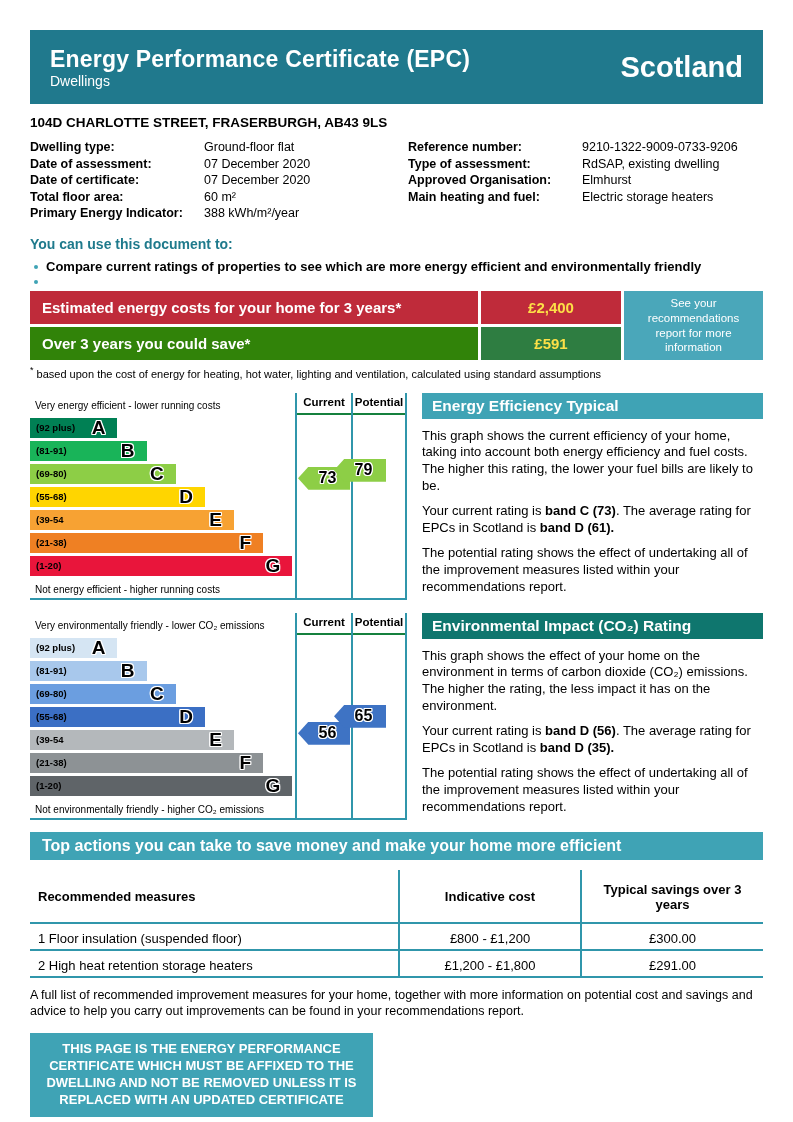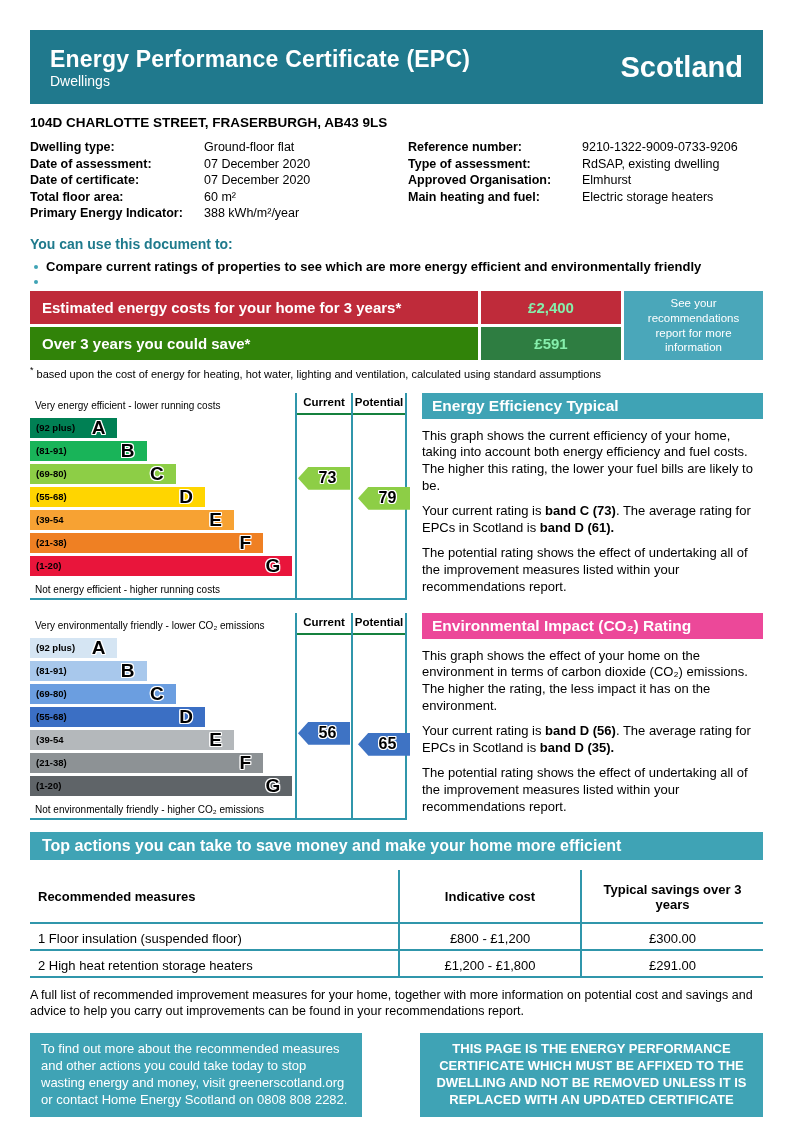--- a/index.html
+++ b/index.html
@@ -25,21 +25,21 @@
   .dvalue {}
 
   .usage-h {font-size:14px; font-weight:bold; color:#1f7a8c; margin-top:14px;}
   .bullets {margin-top:7px;}
   .bullet {display:flex; font-size:13px; font-weight:bold; line-height:15.5px;}
   .dot {width:4px; height:4px; border-radius:50%; background:#3fa3b5; flex:none; margin:6px 8px 0 4px;}
 
   
   .costs {display:grid; grid-template-columns:448px 140px auto; grid-template-rows:33px 33px; gap:3px; margin-top:7px;}
   .cost-label {color:#fff; font-size:15px; font-weight:bold; display:flex; align-items:center; padding-left:12px;}
-  .cost-val {color:#86efac; font-size:15px; font-weight:bold; display:flex; align-items:center; justify-content:center;}
+  .cost-val {color:#fde047; font-size:15px; font-weight:bold; display:flex; align-items:center; justify-content:center;}
   .c-red {background:#bf2b3a;}
   .c-green {background:#318309;}
   .c-greend {background:#2e7d41;}
   .cost-info {grid-column:3; grid-row:1/3; background:#4aa7ba; color:#fff; font-size:11.5px; line-height:1.3; display:flex; align-items:center; text-align:center; padding:4px 10px; box-sizing:border-box;}
   .footnote {font-size:11px; margin-top:5px;}
   .footnote sup {font-size:9px;}
 
   
   .chart-row {display:flex; margin-top:13px;}
   .chart {display:flex; position:relative; height:207px; border-bottom:2px solid #3096ab; width:377px; flex:none; box-sizing:border-box;}
@@ -51,21 +51,21 @@
   .band-bar {height:100%; display:flex; align-items:center; justify-content:space-between; padding:0 12px 0 6px; box-sizing:border-box;}
   .range {font-size:9.5px; font-weight:bold; white-space:nowrap;}
   .letter {font-size:19px; font-weight:bold; line-height:1;}
   .outl {text-shadow:-1px -1px 0 #fff,1px -1px 0 #fff,-1px 1px 0 #fff,1px 1px 0 #fff,-1px 0 0 #fff,1px 0 0 #fff,0 1px 0 #fff,0 -1px 0 #fff;}
   .rating-col {width:56px; flex:none; border-left:2px solid #3096ab; box-sizing:border-box;}
   .rating-col.last {border-right:2px solid #3096ab;}
   .col-head {height:17px; padding-top:3px; text-align:center; font-size:11.5px; font-weight:bold; border-bottom:2px solid #15803d;}
   .arrow {position:absolute; width:52px; height:23px; clip-path:polygon(0 50%,20% 0,100% 0,100% 100%,20% 100%); display:flex; align-items:center; justify-content:center;}
   .arrow-num {font-size:16px; font-weight:bold; padding-left:7px;}
   .arrow.cur {left:268px;}
-  .arrow.pot {left:328px;margin-top:28px;}
+  .arrow.pot {left:304px;}
   .energy .arrow.cur {top:74px;}
   .energy .arrow.pot {top:66px;}
   .co2 .arrow.cur {top:109px;}
   .co2 .arrow.pot {top:92px;}
 
   .section-text {width:343px; margin-left:15px;}
   .section-band {height:26px; color:#fff; font-weight:bold; font-size:15.5px; display:flex; align-items:center; padding-left:10px; background:#3fa3b5;}
   .section-text p {font-size:13px; line-height:1.28; margin:9px 0 0 0;}
 
   
@@ -292,21 +292,21 @@
           <div class="col-head">Potential</div>
         </div>
       <div class="arrow cur" style="background: rgb(62, 115, 196);">
           <span class="arrow-num outl">56</span>
         </div>
       <div class="arrow pot" style="background: rgb(62, 115, 196);">
           <span class="arrow-num outl">65</span>
         </div>
     </div>
     <div class="section-text">
-      <div class="section-band" style="background: #ec4899;">Environmental Impact (CO₂) Rating</div>
+      <div class="section-band" style="background: #0f766e;">Environmental Impact (CO₂) Rating</div>
       <p>This graph shows the effect of your home on the environment in terms of carbon dioxide (CO₂) emissions. The higher the rating, the less impact it has on the environment.</p>
       <p><span>Your current rating is </span><strong>band D (56)</strong><span>. The average rating for EPCs in Scotland is </span><strong>band D (35).</strong></p>
       <p>The potential rating shows the effect of undertaking all of the improvement measures listed within your recommendations report.</p>
     </div>
   </div>
 
   <div class="actions-band" style="background: rgb(63, 163, 181);">Top actions you can take to save money and make your home more efficient</div>
   <div class="atable">
     <div class="arow ahead">
       <div class="acell c1">Recommended measures</div>
@@ -320,19 +320,18 @@
     </div>
     <div class="arow adata">
       <div class="acell c1">2 High heat retention storage heaters</div>
       <div class="acell c2">£1,200 - £1,800</div>
       <div class="acell c3">£291.00</div>
     </div>
   </div>
   <div class="anote">A full list of recommended improvement measures for your home, together with more information on potential cost and savings and advice to help you carry out improvements can be found in your recommendations report.</div>
 
   <div class="footer">
-    <div class="fbox left" style="background: rgb(63, 163, 181);">To find out more about the recommended measures and other actions you could take today to stop wasting energy and money, visit greenerscotland.org or contact Home Energy Scotland on 0808 808 2282.</div>
     <div class="fbox right" style="background: rgb(63, 163, 181);">
         <span>THIS PAGE IS THE ENERGY PERFORMANCE CERTIFICATE WHICH MUST BE AFFIXED TO THE DWELLING AND NOT BE REMOVED UNLESS IT IS REPLACED WITH AN UPDATED CERTIFICATE</span>
       </div>
   </div>
 
 </div>
 
 </body></html>

